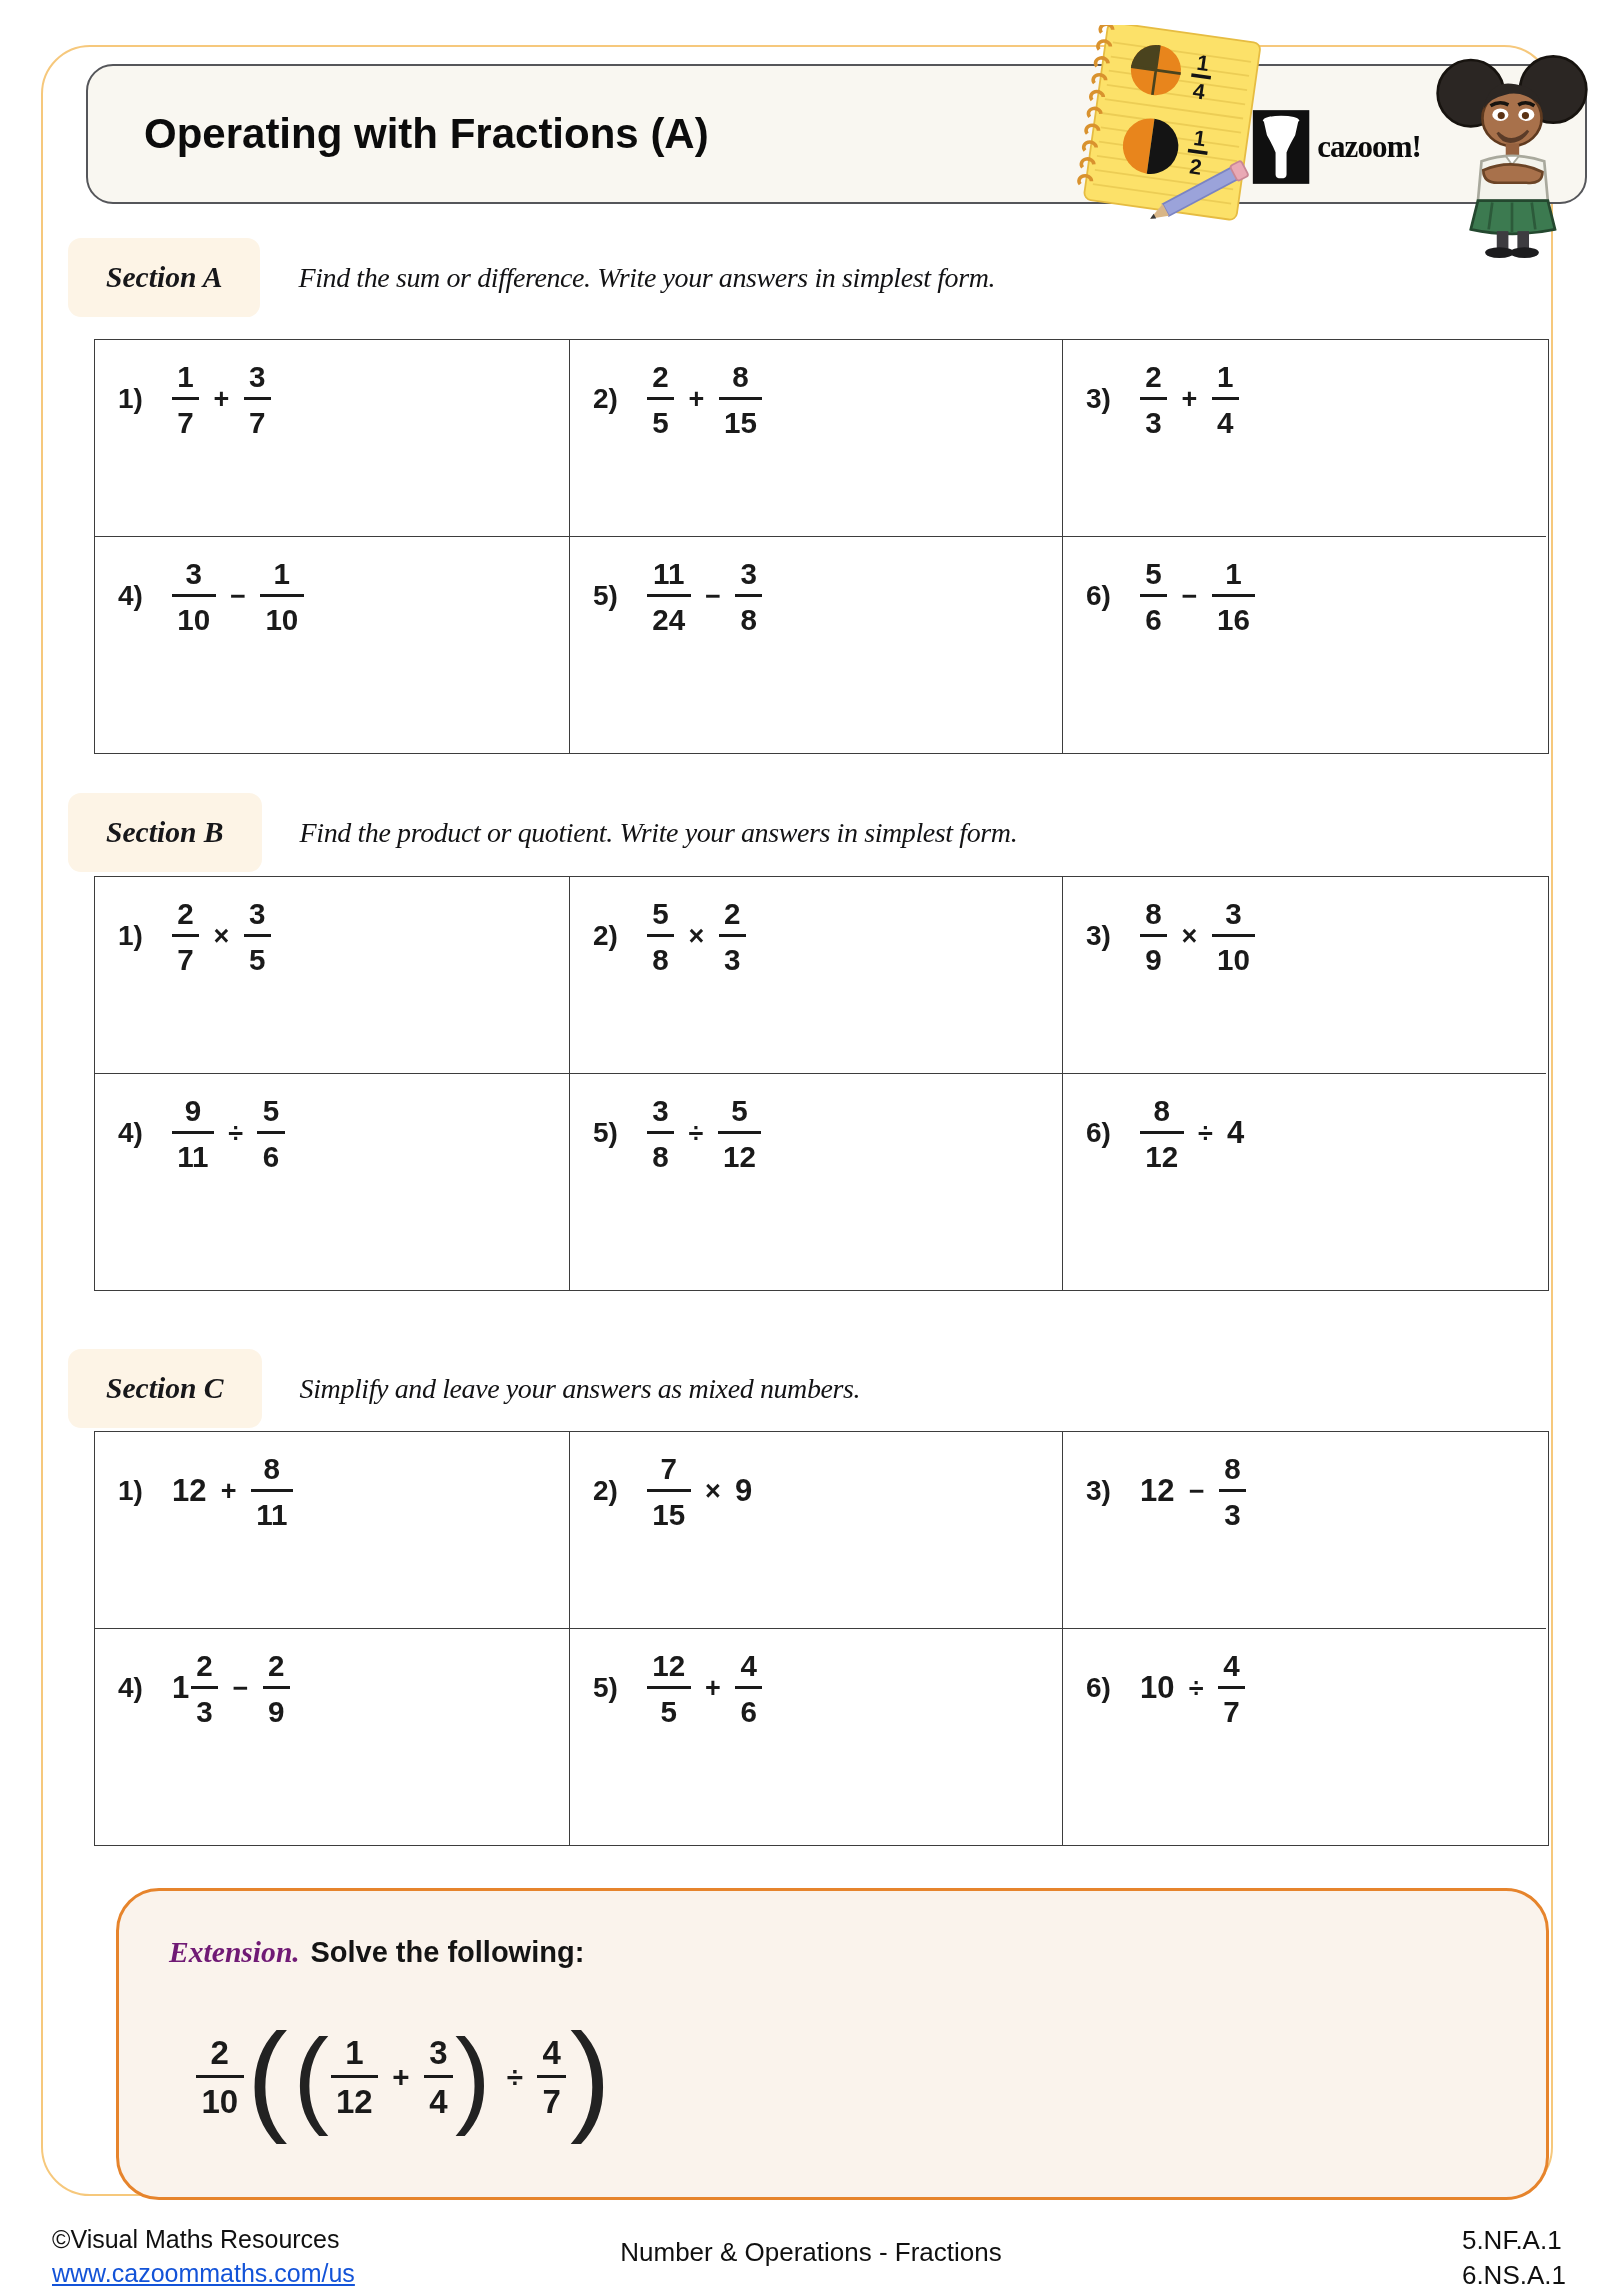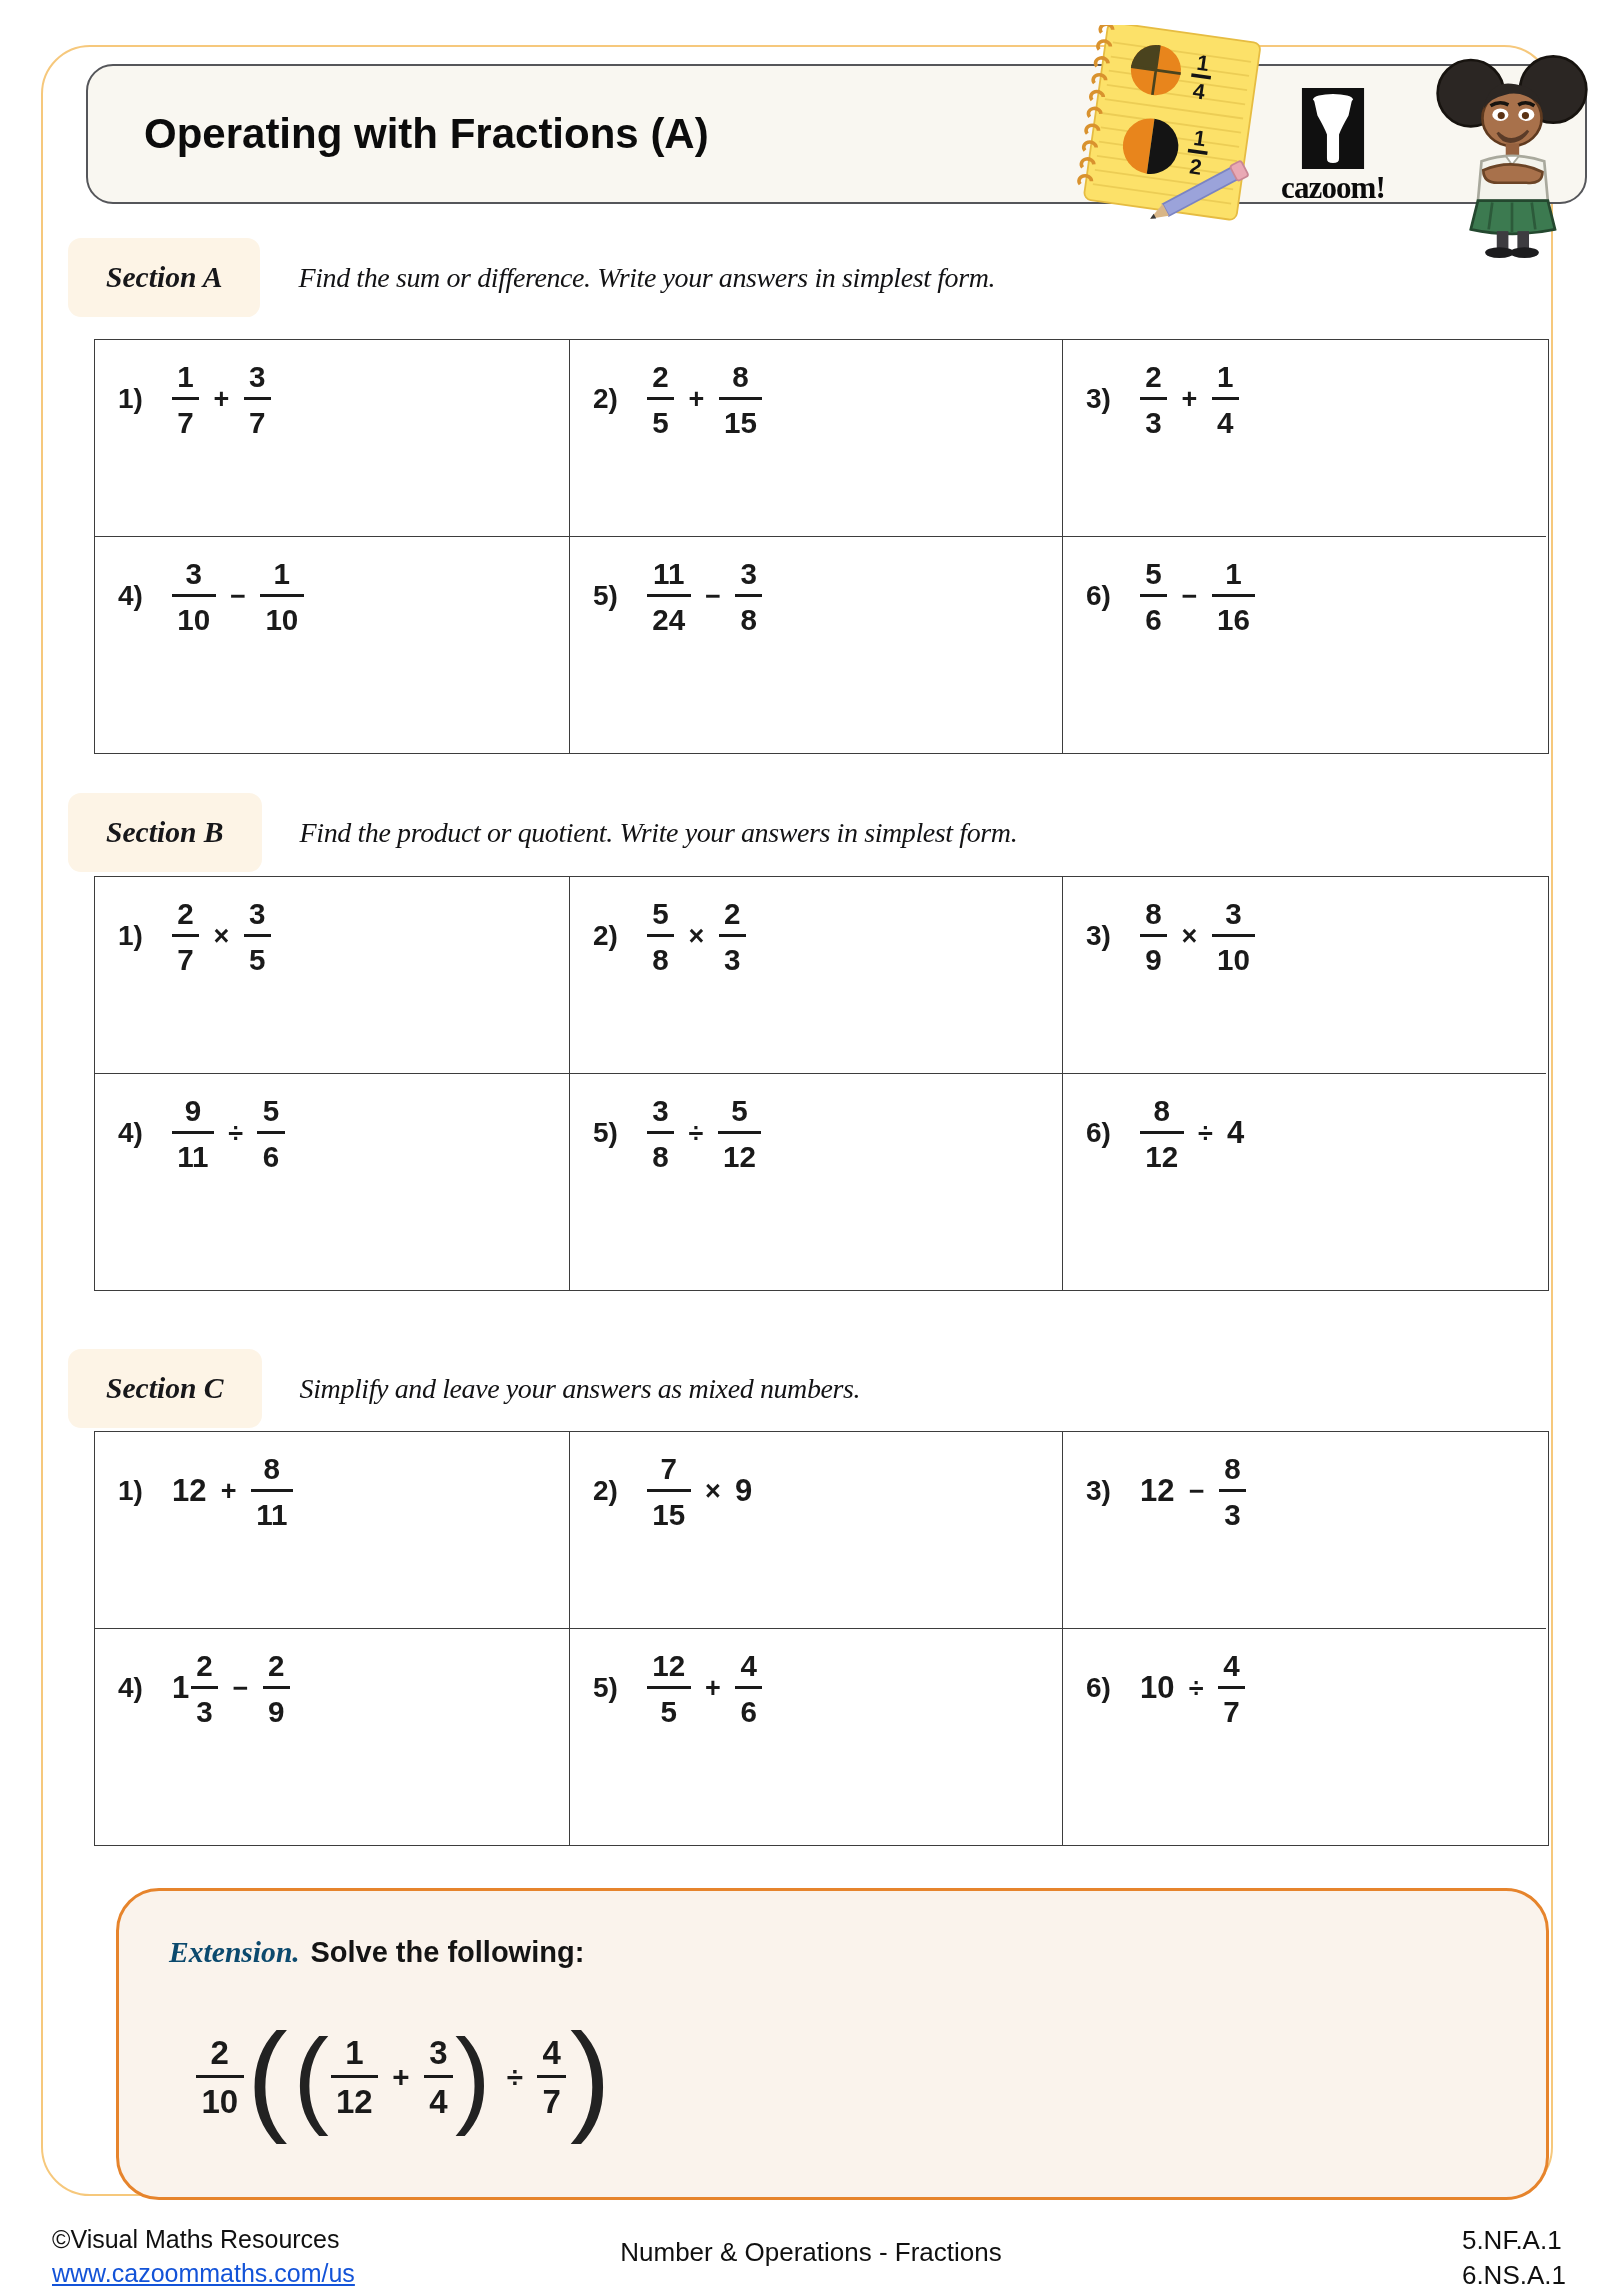--- a/index.html
+++ b/index.html
@@ -4,21 +4,21 @@
 <style>
   * { margin:0; padding:0; box-sizing:border-box; }
   html,body { width:1622px; height:2293px; background:#ffffff; font-family:"Liberation Sans",sans-serif; position:relative; overflow:hidden; color:#161616; }
 
   .page-border { position:absolute; left:41px; top:45px; width:1512px; height:2151px; border:2.7px solid #f6c87c; border-radius:49px; }
 
   
   .title-box { position:absolute; left:86px; top:64px; width:1501px; height:140px; background:#f9f7f1; border:2.7px solid #55565a; border-radius:27px; display:flex; align-items:center; padding-left:56px; z-index:2; }
   .title { font-size:42px; font-weight:bold; color:#0c0c0c; }
   .notepad { position:absolute; left:1055px; top:25px; width:240px; height:204px; z-index:4; }
-  .cazoom { position:absolute; left:1245px; top:88px; width:176px; height:118px; z-index:3; display:flex; flex-direction:column; align-items:center; }
+  .cazoom { position:absolute; left:1245px; top:88px; width:176px; height:118px; z-index:3; display:flex; align-items:center; }
   .cazoom-text { font-family:"Liberation Serif",serif; font-weight:bold; font-size:31px; color:#0b0b0b; margin-top:0.9px; letter-spacing:-0.9px; }
   .girl { position:absolute; left:1426px; top:43px; width:172px; height:215px; z-index:3; }
 
   
   .section-header { position:absolute; left:68px; display:flex; align-items:center; z-index:1; }
   .sh-a { top:238px; } .sh-b { top:793px; } .sh-c { top:1349px; }
   .section-label { background:#fdf4e6; border-radius:13px; padding:23px 38px; font-family:"Liberation Serif",serif; font-style:italic; font-weight:bold; font-size:29.6px; color:#17171a; }
   .section-instruction { margin-left:38px; font-family:"Liberation Serif",serif; font-style:italic; font-size:28px; color:#131315; letter-spacing:-0.4px; }
 
   
@@ -33,21 +33,21 @@
   .frac .num { padding:0 5.4px 6.3px; border-bottom:3.6px solid #1a1a1a; }
   .frac .den { padding:7.2px 5.4px 0; }
   .op { font-size:27px; font-weight:bold; margin:0 14.3px; color:#1a1a1a; }
   .intval { font-size:31px; font-weight:bold; color:#1a1a1a; }
   .mixed { display:inline-flex; align-items:center; }
   .mixed .intval { margin-right:1.8px; }
 
   
   .extension { position:absolute; left:116px; top:1888px; width:1433px; height:312px; background:#faf3ec; border:3.6px solid #e6842c; border-radius:43px; padding:45px 0 0 50px; }
   .ext-header { display:flex; align-items:baseline; }
-  .ext-label { font-family:"Liberation Serif",serif; font-style:italic; font-weight:bold; font-size:29.6px; color:#0c4a6e; }
+  .ext-label { font-family:"Liberation Serif",serif; font-style:italic; font-weight:bold; font-size:29.6px; color:#701a75; }
   .ext-instruction { font-size:29px; font-weight:bold; margin-left:10.7px; color:#141414; }
   .ext-expr { margin-top:47px; margin-left:27px; display:flex; align-items:center; }
   .ext-expr .frac { font-size:33px; }
   .ext-expr .op { font-size:29.6px; }
   .bracket { font-weight:normal; color:#222; line-height:1; }
   .br-md { font-size:107px; margin:0 1.8px; }
   .br-lg { font-size:122px; margin:0 3.6px; }
 
   
   .f-left { position:absolute; left:52px; top:2223px; font-size:25px; line-height:1.35; color:#101010; }

